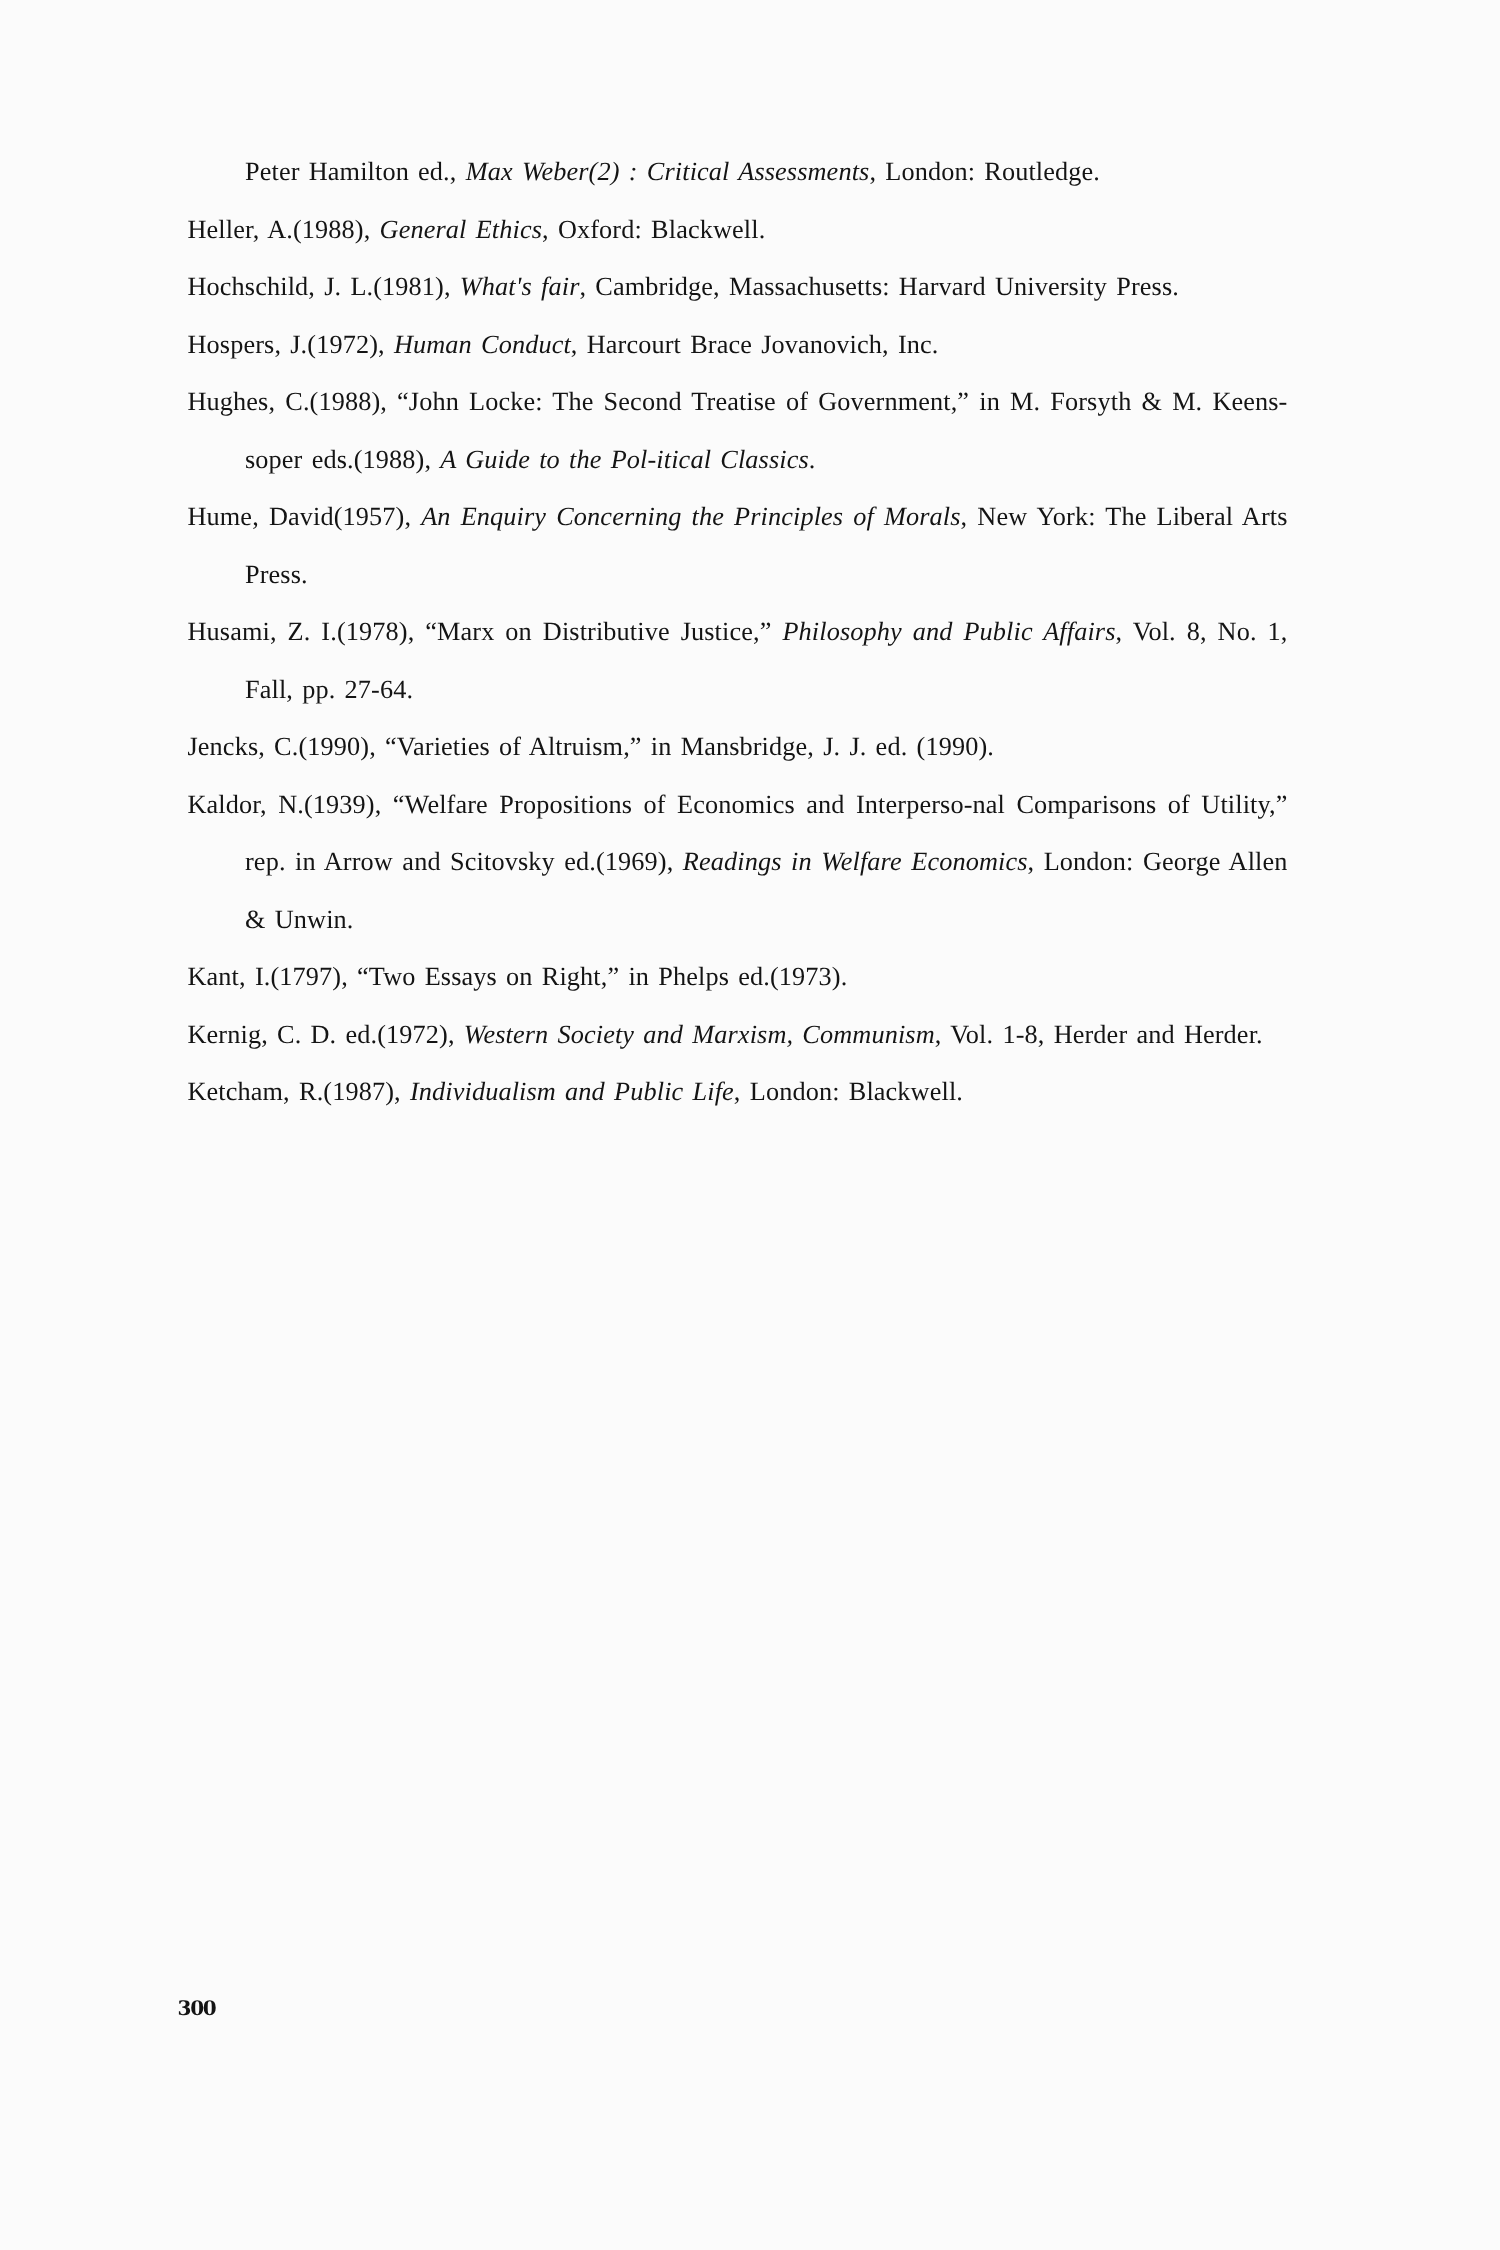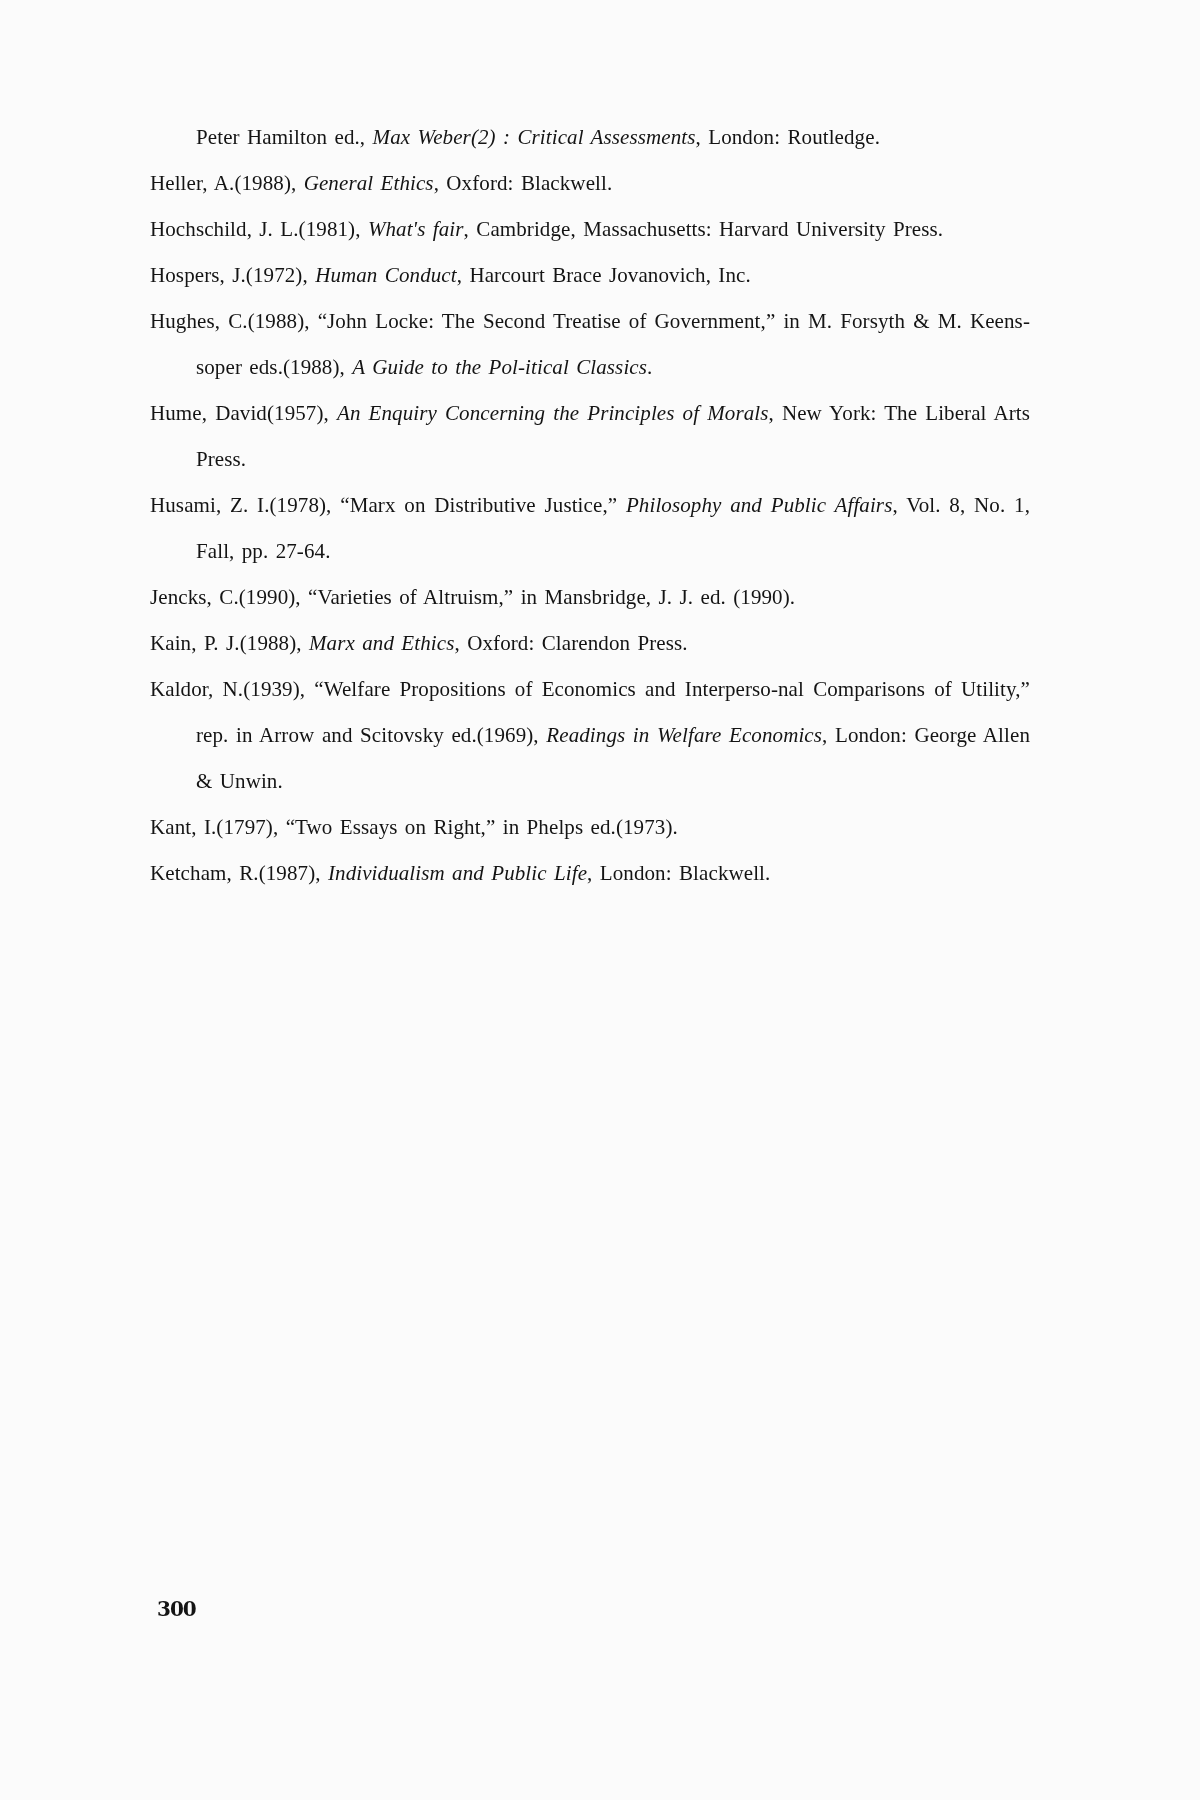--- a/index.html
+++ b/index.html
@@ -24,39 +24,39 @@
       text-align: justify;
       text-align-last: left;
       word-spacing: 2px;
       letter-spacing: 0.1px;
     }
     .entry.cont { padding-left: 46px; text-indent: 0; }
     .entry i { font-style: italic; }
     .first { margin-top: 114px; }
     .page-number {
       position: absolute;
-      left: 157px; top: 1597px;
-      font-size: 20px;
+      left: 142px; top: 1597px;
+      font-size: 16px;
       font-weight: bold;
       font-family: "DejaVu Serif", serif;
       letter-spacing: -1px;
     }
   </style>
 </head>
 <body>
 
 <div class="page">
   <div id="entries">
       <div class="entry cont first"><span>Peter Hamilton ed., </span><i>Max Weber(2) : Critical Assessments</i><span>, London: Routledge.</span></div>
       <div class="entry"><span>Heller, A.(1988), </span><i>General Ethics</i><span>, Oxford: Blackwell.</span></div>
       <div class="entry"><span>Hochschild, J. L.(1981), </span><i>What's fair</i><span>, Cambridge, Massachusetts: Harvard University Press.</span></div>
       <div class="entry"><span>Hospers, J.(1972), </span><i>Human Conduct</i><span>, Harcourt Brace Jovanovich, Inc.</span></div>
       <div class="entry"><span>Hughes, C.(1988), “John Locke: The Second Treatise of Government,” in M. Forsyth &amp; M. Keens-soper eds.(1988), </span><i>A Guide to the Pol-itical Classics</i><span>.</span></div>
       <div class="entry"><span>Hume, David(1957), </span><i>An Enquiry Concerning the Principles of Morals</i><span>, New York: The Liberal Arts Press.</span></div>
       <div class="entry"><span>Husami, Z. I.(1978), “Marx on Distributive Justice,” </span><i>Philosophy and Public Affairs</i><span>, Vol. 8, No. 1, Fall, pp. 27-64.</span></div>
       <div class="entry"><span>Jencks, C.(1990), “Varieties of Altruism,” in Mansbridge, J. J. ed. (1990).</span></div>
-      <div class="entry"><span>Kain, P. J.(1988), </span><i>Marx and Ethics</i><span>, Oxford: Clarendon Press.</span></div>
       <div class="entry"><span>Kaldor, N.(1939), “Welfare Propositions of Economics and Interperso-nal Comparisons of Utility,” rep. in Arrow and Scitovsky ed.(1969), </span><i>Readings in Welfare Economics</i><span>, London: George Allen &amp; Unwin.</span></div>
       <div class="entry"><span>Kant, I.(1797), “Two Essays on Right,” in Phelps ed.(1973).</span></div>
+      <div class="entry"><span>Kernig, C. D. ed.(1972), </span><i>Western Society and Marxism, Communism</i><span>, Vol. 1-8, Herder and Herder.</span></div>
       <div class="entry"><span>Ketcham, R.(1987), </span><i>Individualism and Public Life</i><span>, London: Blackwell.</span></div>
     </div>
 </div>
 <div class="page-number">300</div>
 
 </body></html>

